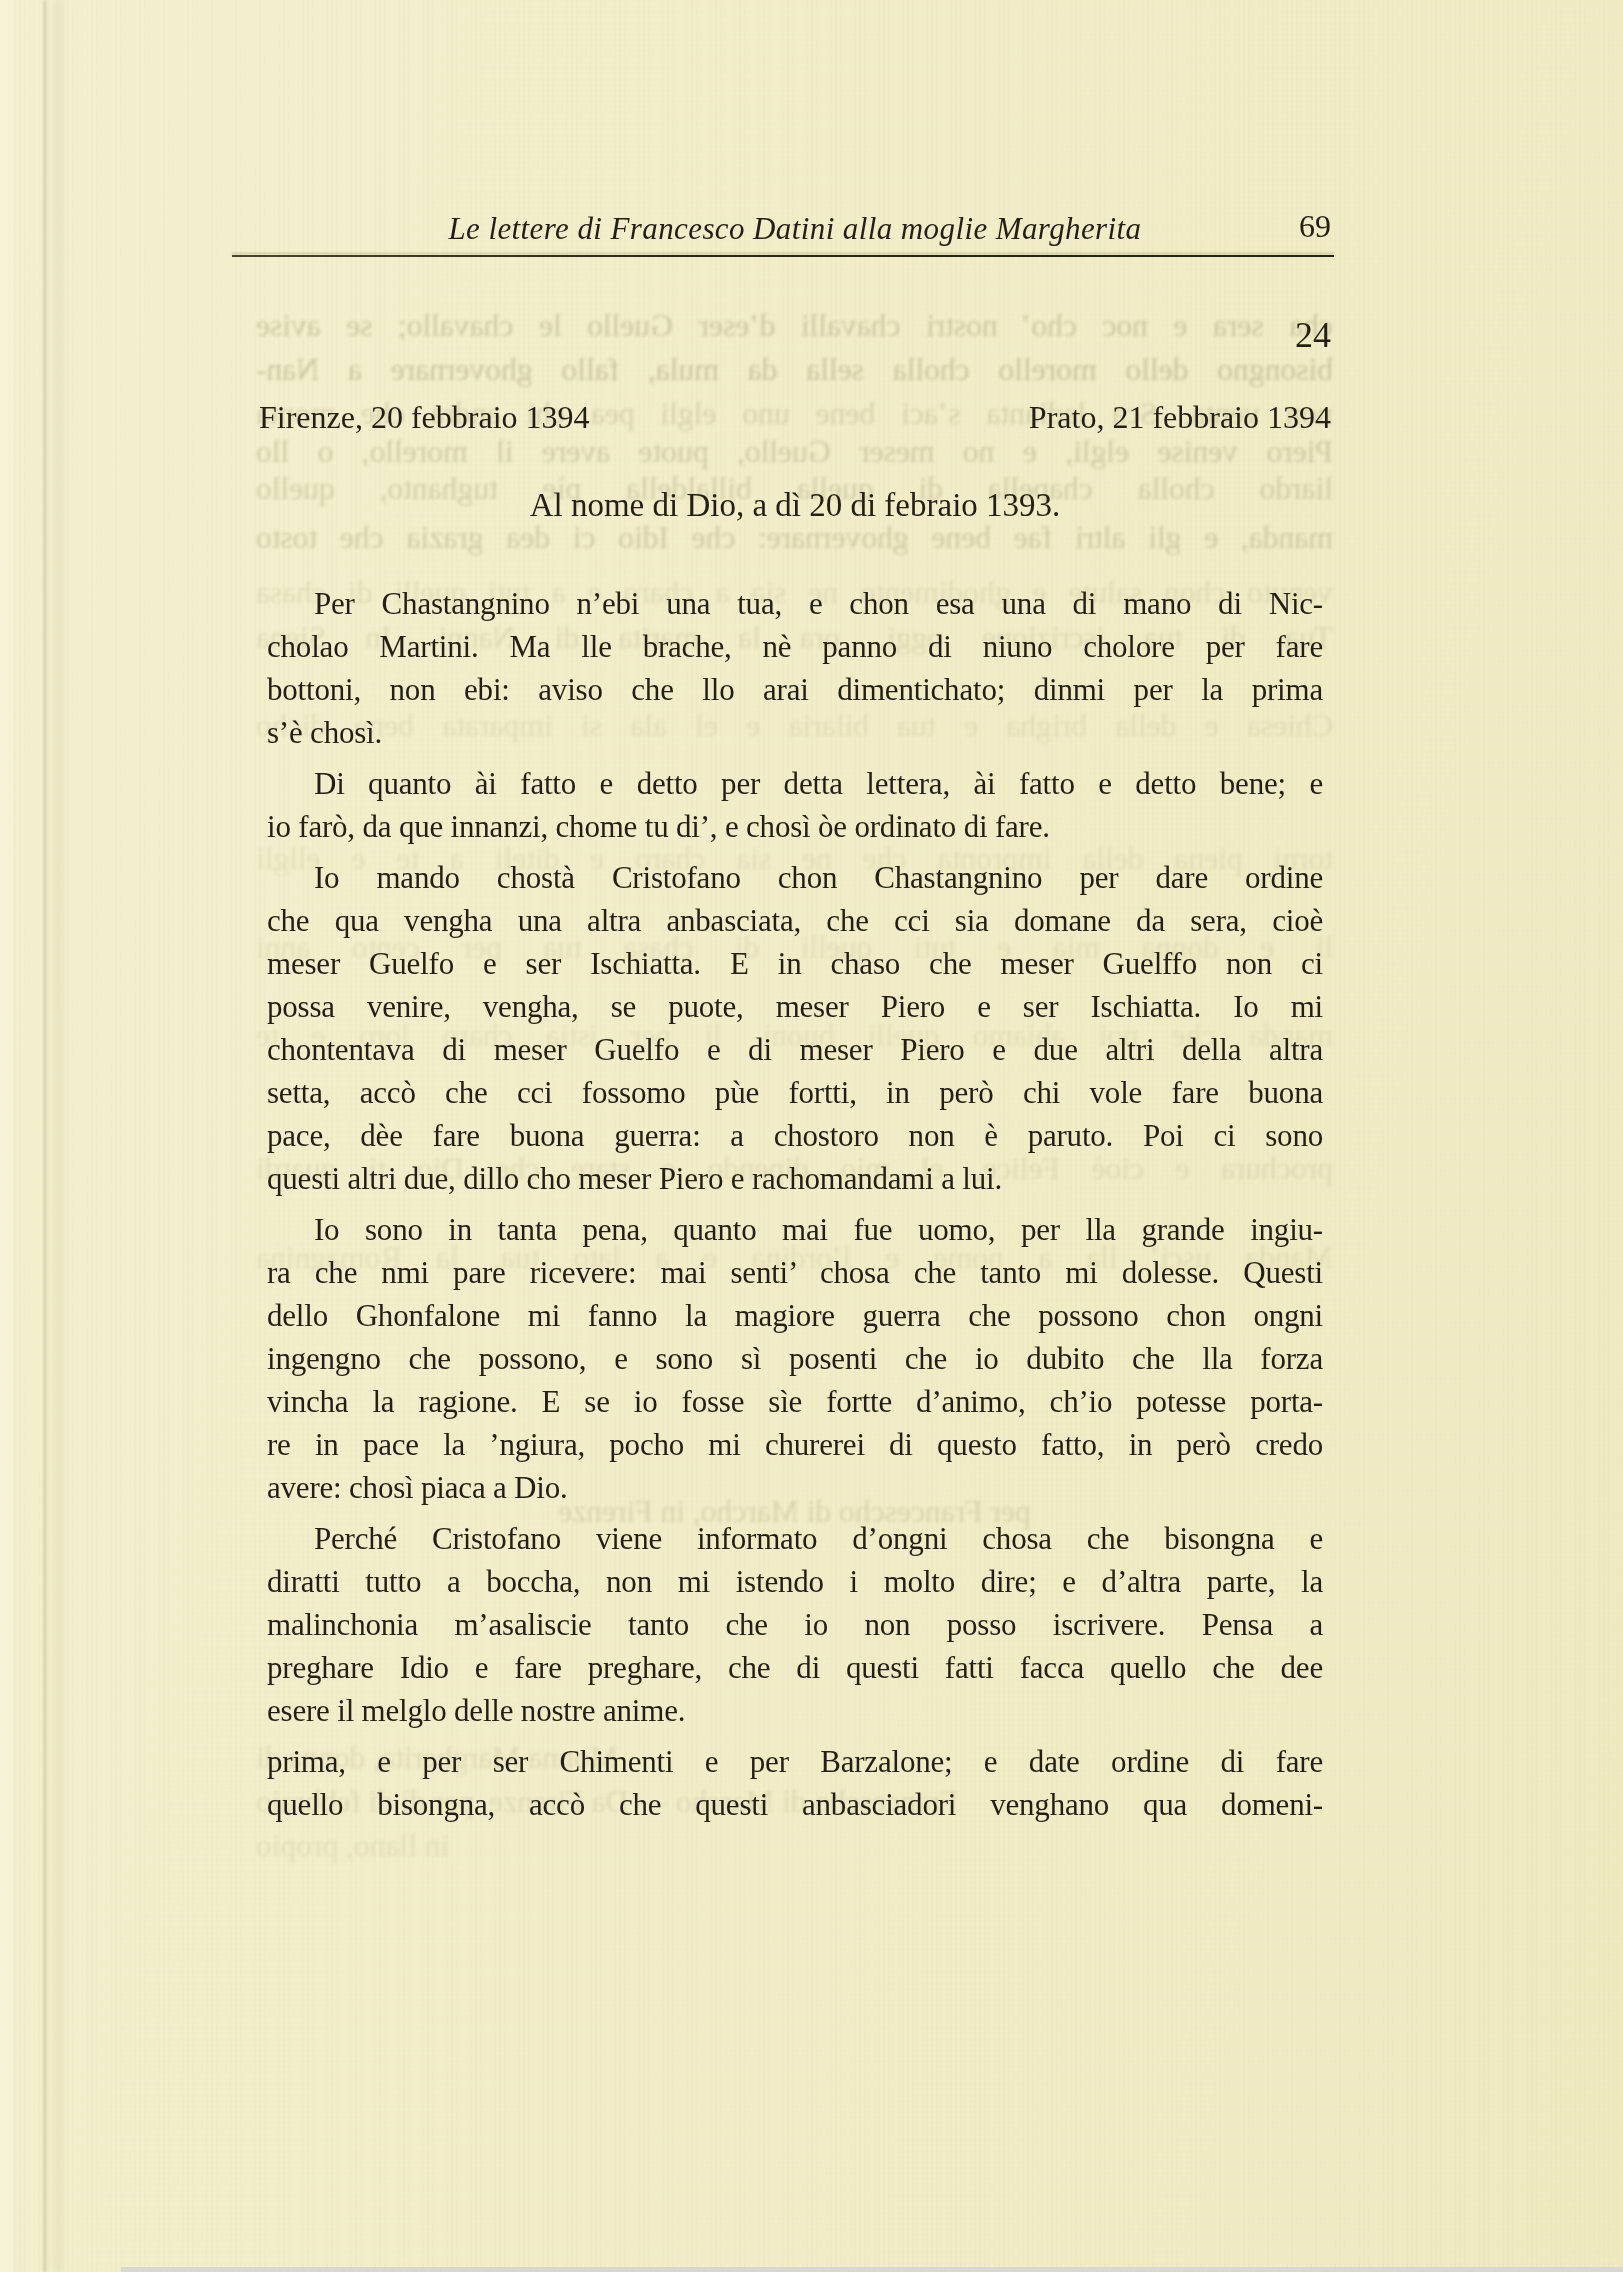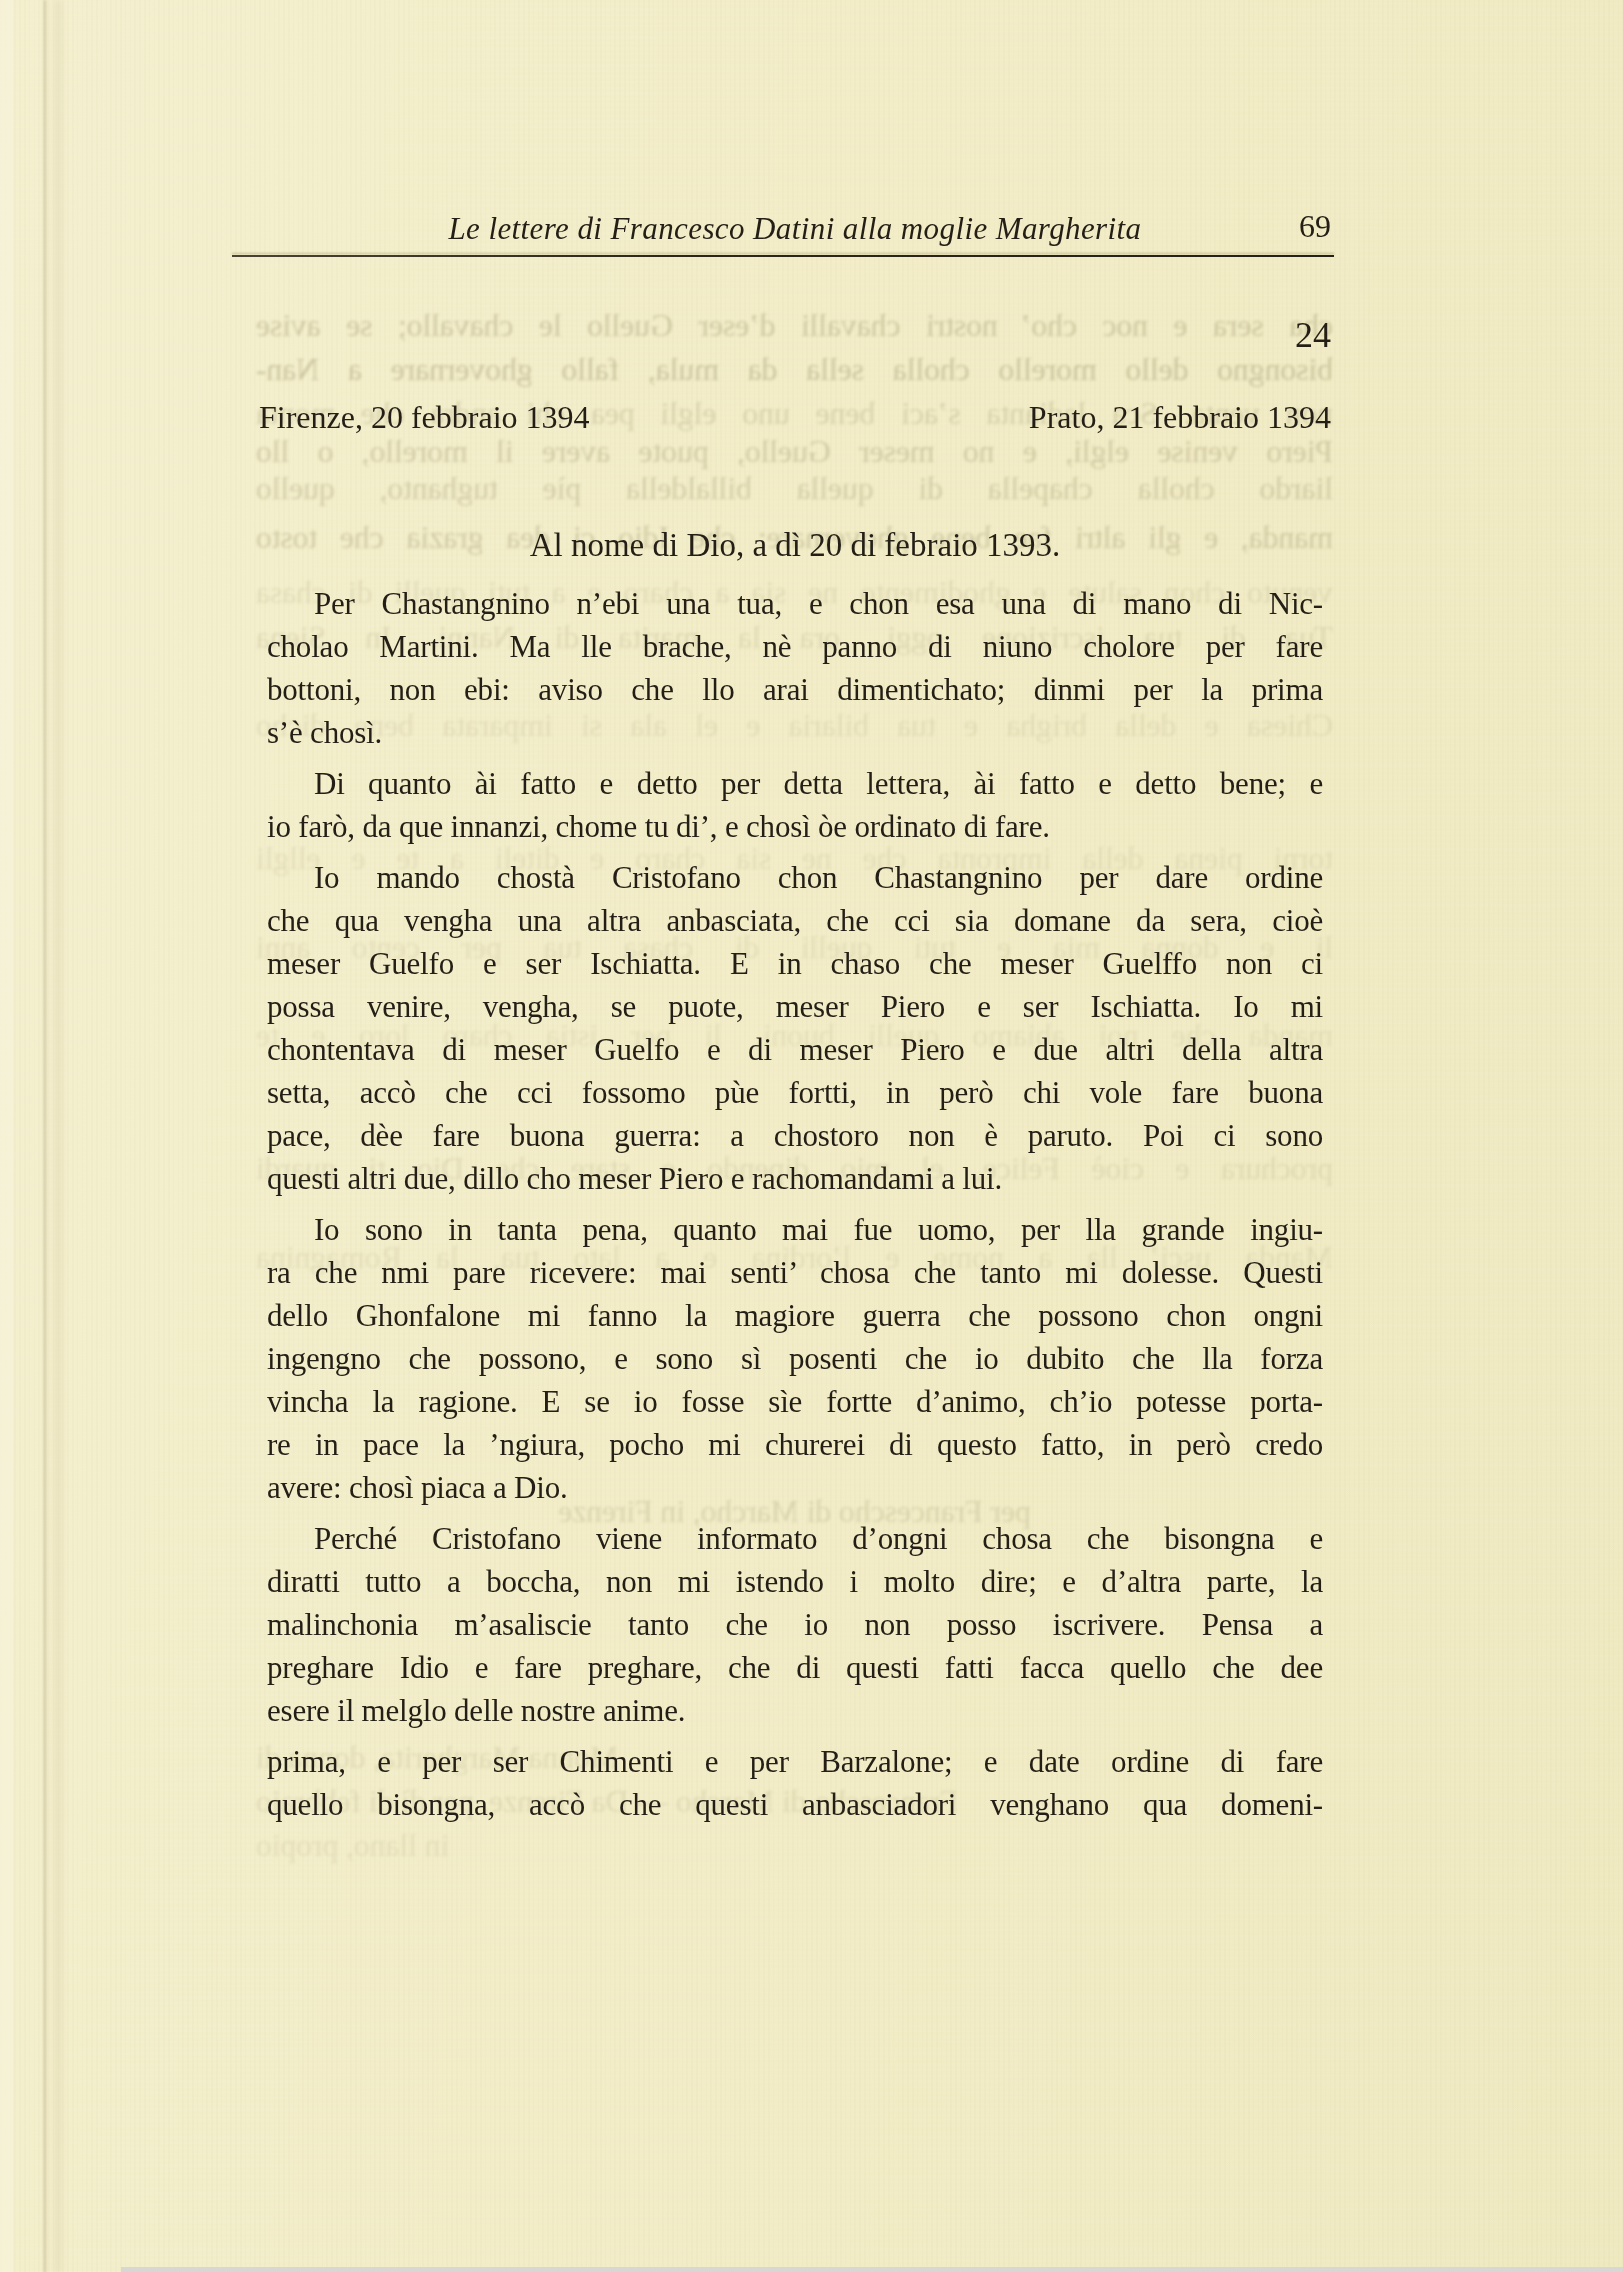--- a/index.html
+++ b/index.html
@@ -50,21 +50,21 @@
 
   .letter-number{
     position:absolute;left:259px;width:1072px;top:314px;height:42px;line-height:42px;
     font-size:36px;text-align:right;
   }
   .dateline{position:absolute;top:398px;height:39px;line-height:39px;font-size:32px;}
   .dateline.left{left:259px;text-align:left;font-family:Liberation Serif, serif;}
   .dateline.right{left:259px;width:1072px;text-align:right;font-family:Liberation Serif, serif;}
   .salutation{
     position:absolute;left:259px;width:1072px;top:485px;height:40px;line-height:40px;
-    font-size:33px;text-align:center;margin-top:40px;
+    font-size:33px;text-align:center;
   }
 
   
   .letter-body{position:absolute;left:259px;top:574px;width:1072px;}
   .paragraph{margin:8px;padding:0;}
   .line{
     height:43px;line-height:43px;font-size:31px;letter-spacing:-0.2px;
     text-align:justify;text-align-last:justify;overflow:hidden;
   }
   .line.indent{text-indent:47px;}

